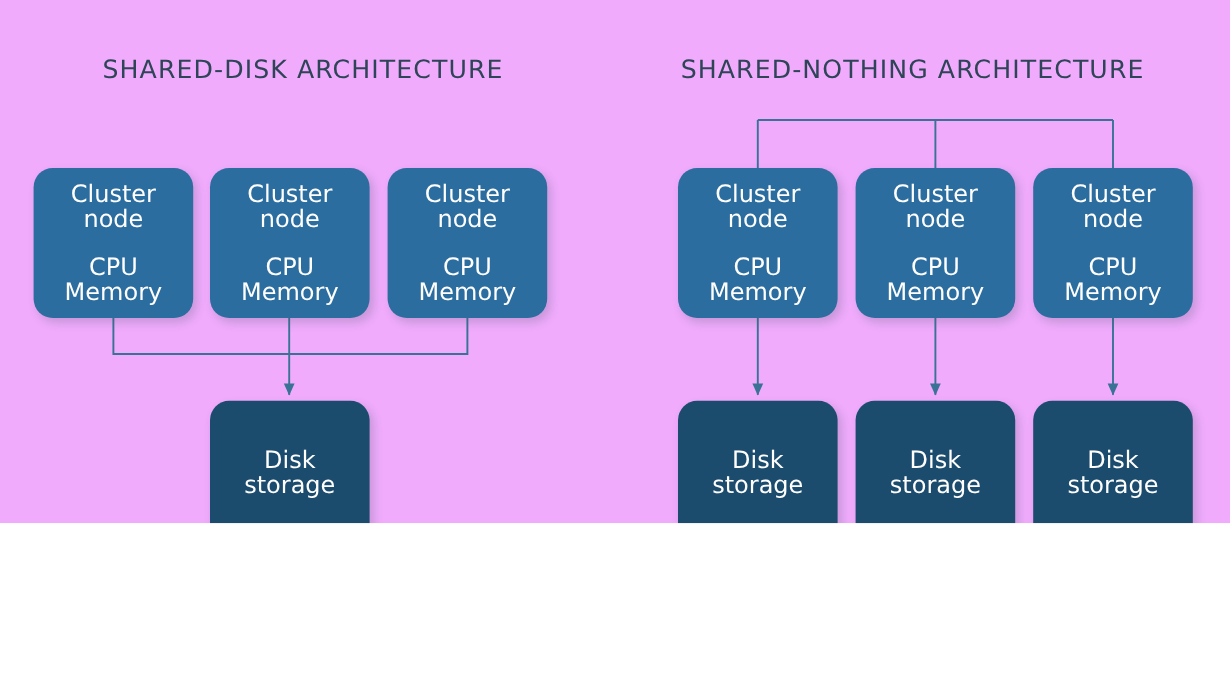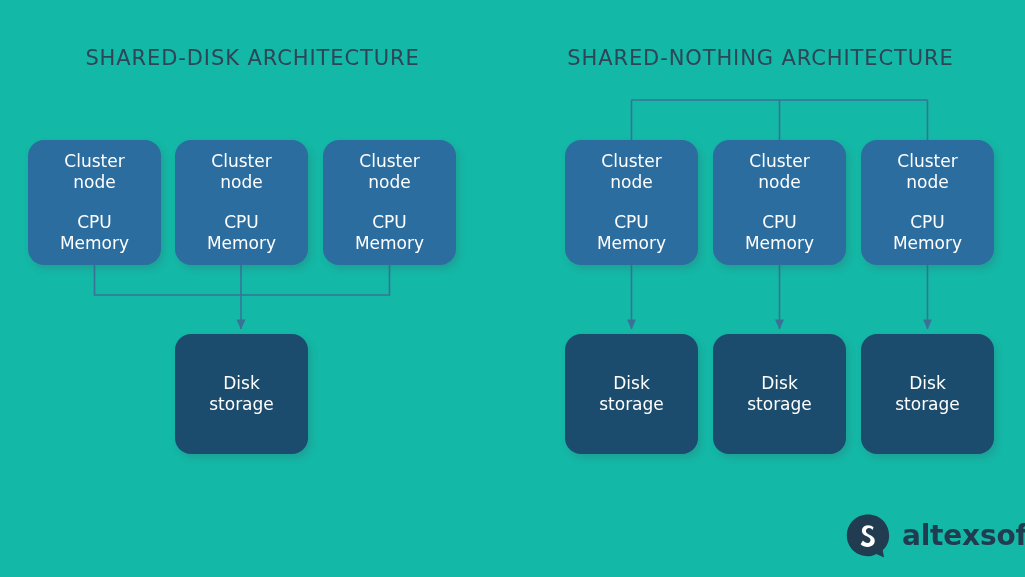--- a/index.html
+++ b/index.html
@@ -7,22 +7,22 @@
     margin: 0;
     padding: 0;
     background: #ffffff;
   }
   body {
     font-family: "DejaVu Sans", "Liberation Sans", sans-serif;
   }
   #canvas {
     position: relative;
     width: 1025px;
-    height: 577px;
-    background: #14b8a6;
+    height: 436px;
+    background: #f0abfc;
     overflow: hidden;
   }
 
   
   .diagram-title {
     position: absolute;
     font-family: "DejaVu Sans", "Liberation Sans", sans-serif;
     font-size: 21px;
     font-weight: 400;
     letter-spacing: 0.9px;
@@ -37,21 +37,21 @@
   .node-box {
     position: absolute;
     box-sizing: border-box;
     border-radius: 16px;
     display: flex;
     flex-direction: column;
     align-items: center;
     justify-content: center;
     color: #ffffff;
     font-family: "DejaVu Sans", "Liberation Sans", sans-serif;
-    font-size: 17px;
+    font-size: 20px;
     line-height: 21px;
     text-align: center;
     box-shadow: 3px 4px 7px rgba(60, 80, 100, 0.22);
   }
   .cluster-box {
     background: #2c6d9f;
     width: 133px;
     height: 125px;
   }
   .disk-box {

